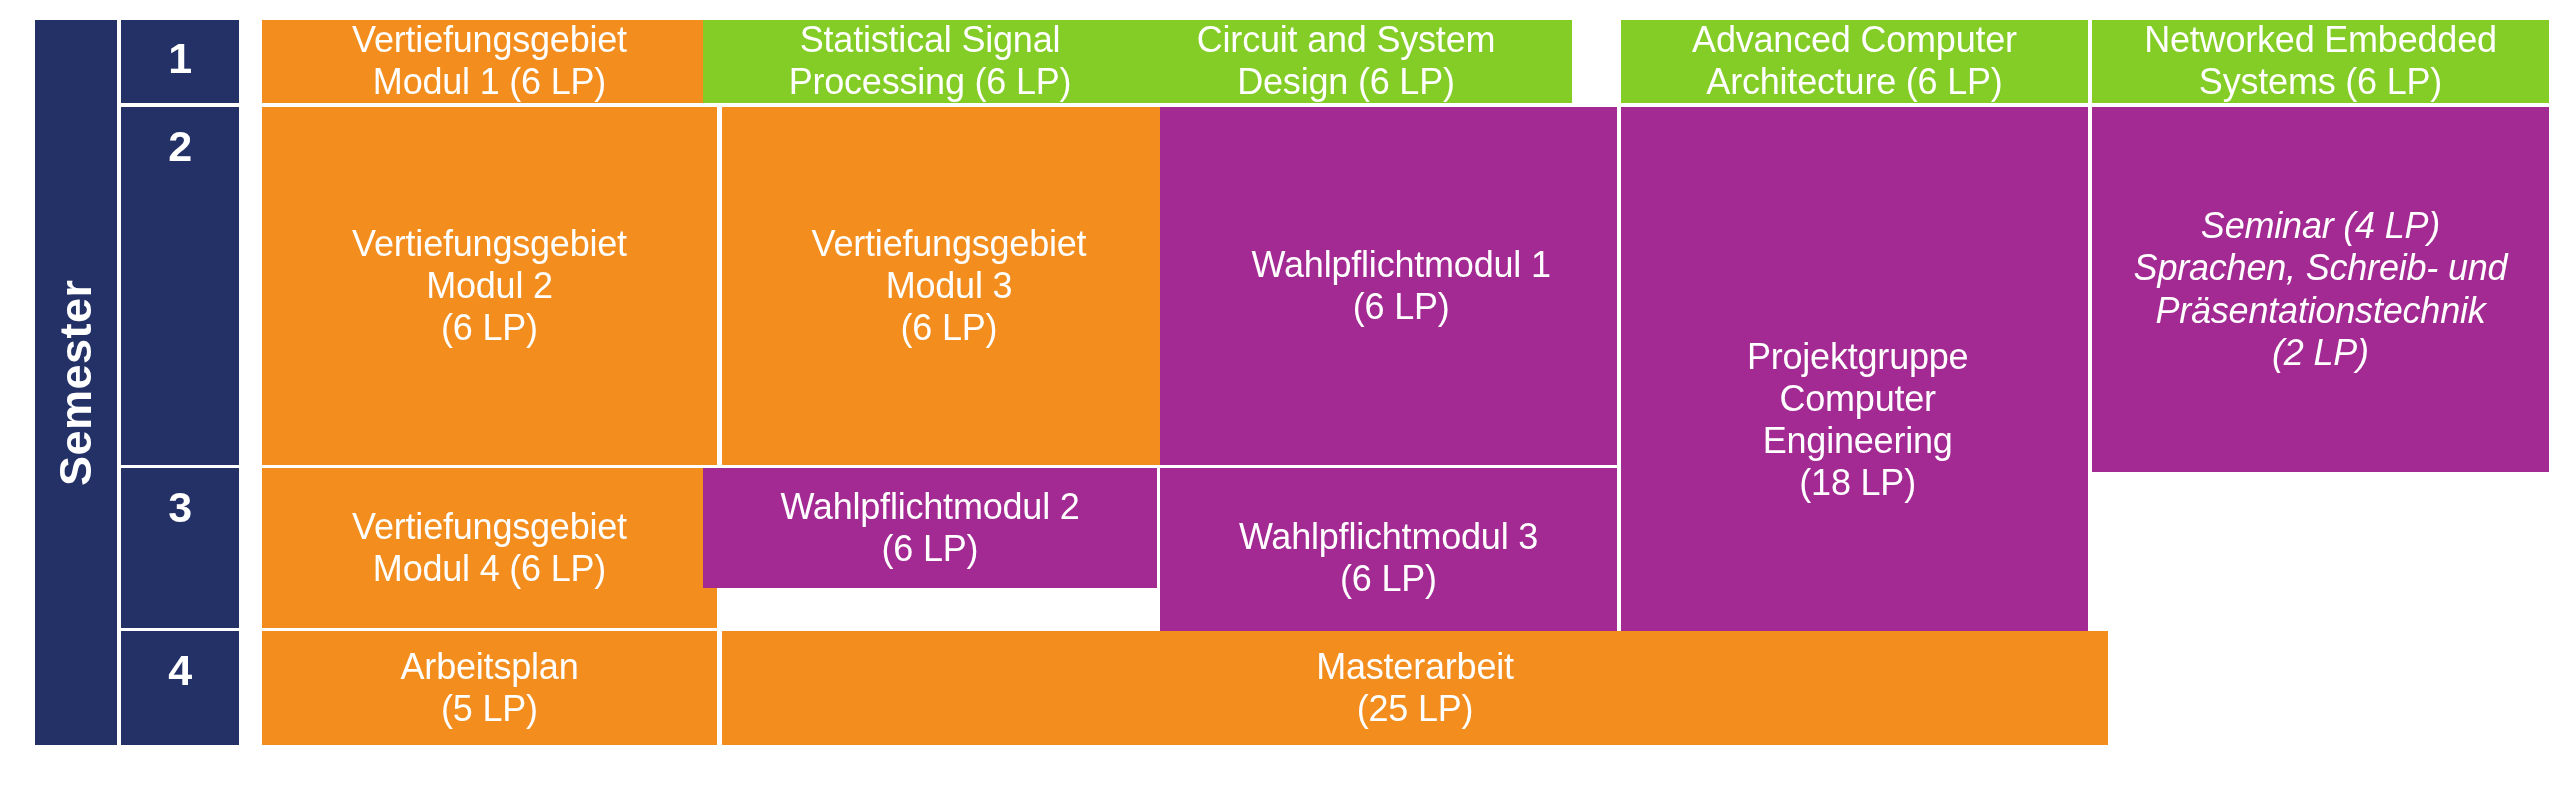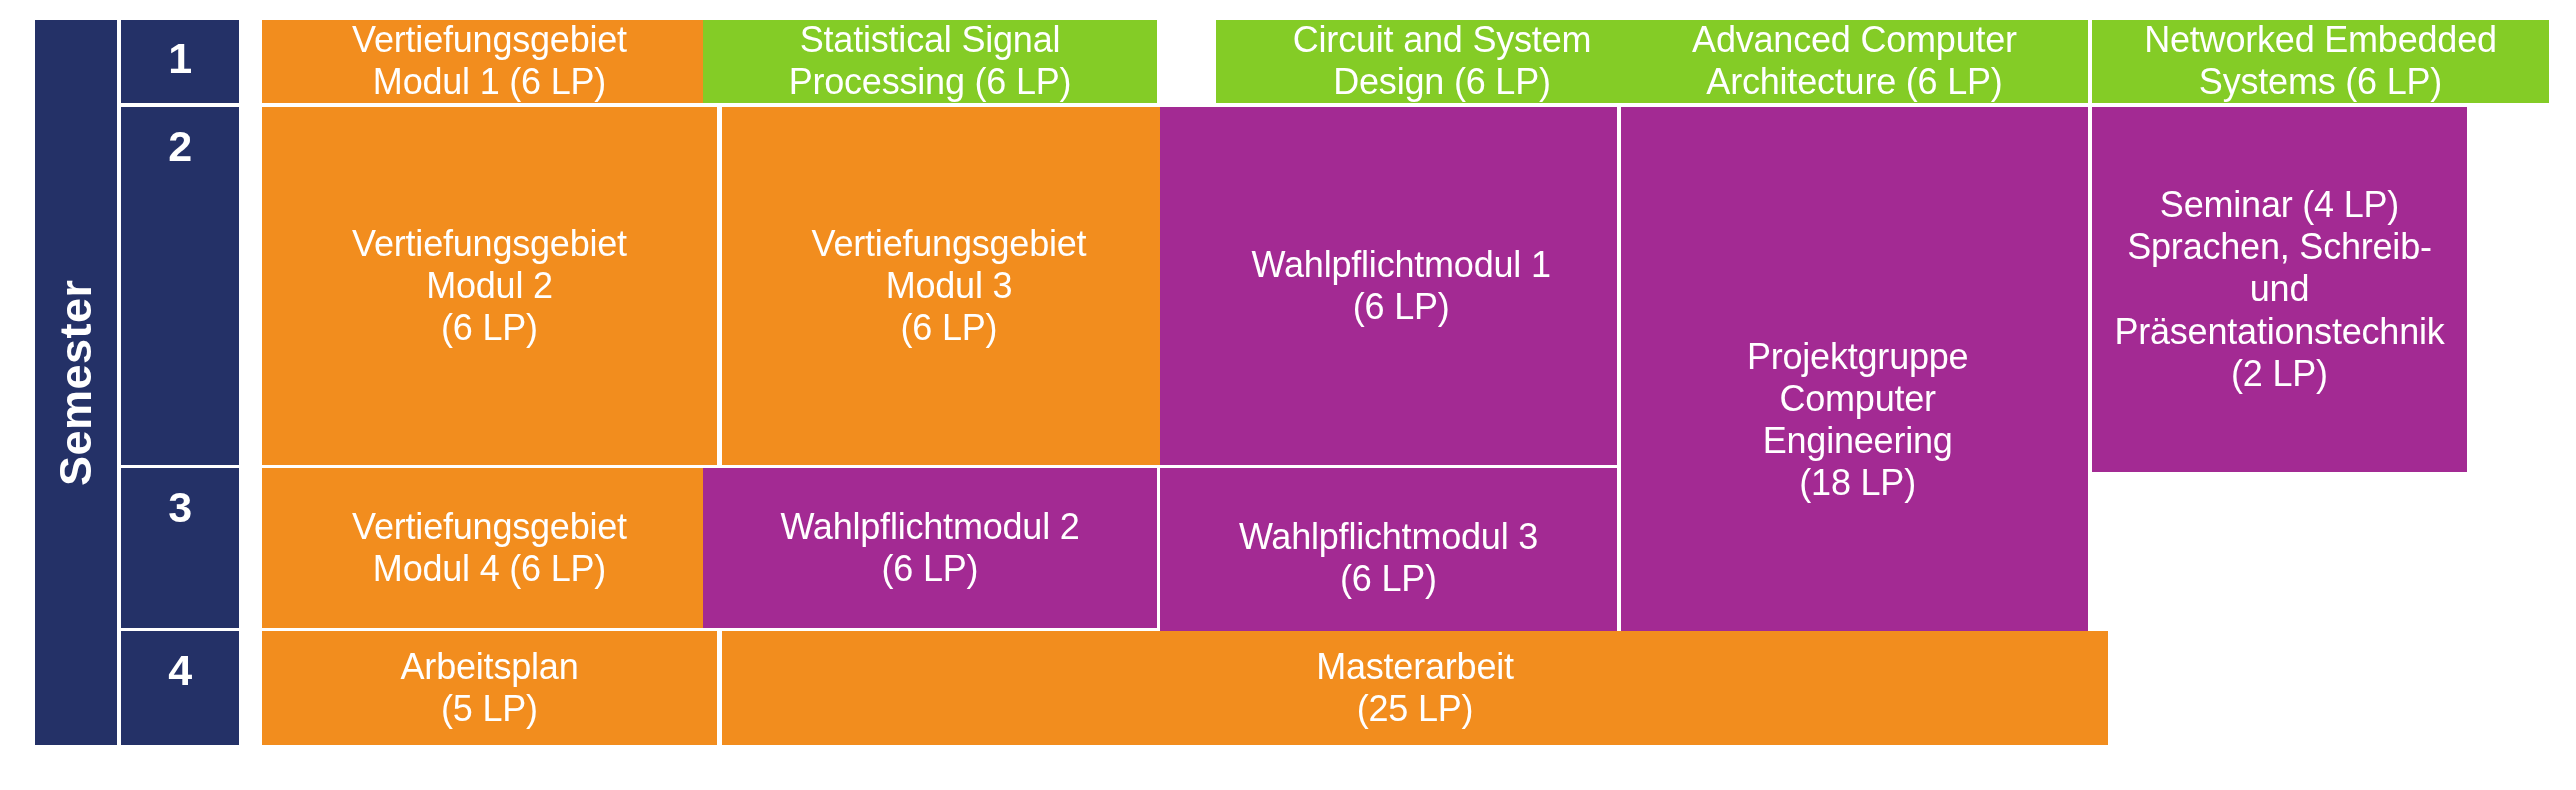--- a/index.html
+++ b/index.html
@@ -55,47 +55,47 @@
 
   <div class="cell c-navy num" style="left:121px;top:19.5px;width:118px;height:83px;">1</div>
   <div class="cell c-navy num" style="left:121px;top:107px;width:118px;height:358px;">2</div>
   <div class="cell c-navy num" style="left:121px;top:468px;width:118px;height:160px;">3</div>
   <div class="cell c-navy num" style="left:121px;top:631px;width:118px;height:114px;">4</div>
 
   <div class="cell c-orange" style="left:243px;top:19.5px;width:455px;height:83px;">Vertiefungsgebiet
 Modul 1 (6 LP)</div>
   <div class="cell c-green" style="left:703px;top:19.5px;width:454px;height:83px;">Statistical Signal
 Processing (6 LP)</div>
-  <div class="cell c-green" style="left:1216px;top:19.5px;width:452px;height:83px;">Circuit and System
+  <div class="cell c-green" style="left:1120px;top:19.5px;width:452px;height:83px;">Circuit and System
 Design (6 LP)</div>
   <div class="cell c-green" style="left:1621px;top:19.5px;width:467px;height:83px;">Advanced Computer
 Architecture (6 LP)</div>
   <div class="cell c-green" style="left:2092px;top:19.5px;width:457px;height:83px;">Networked Embedded
 Systems (6 LP)</div>
 
   <div class="cell c-orange" style="left:243px;top:107px;width:455px;height:358px;">Vertiefungsgebiet
 Modul 2
 (6 LP)</div>
   <div class="cell c-orange" style="left:703px;top:107px;width:454px;height:358px;">Vertiefungsgebiet
 Modul 3
 (6 LP)</div>
   <div class="cell c-purple" style="left:1160px;top:107px;width:457px;height:358px;padding-left:35px;">Wahlpflichtmodul 1
 (6 LP)</div>
   <div class="cell c-purple" style="left:1621px;top:107px;width:467px;height:626px;padding-left:16px;">Projektgruppe
 Computer
 Engineering
 (18 LP)</div>
-  <div class="cell c-purple" style="left:2092px;top:107px;width:375px;height:365px;">Seminar (4 LP)
+  <div class="cell c-purple" style="left:2092px;top:107px;width:457px;height:365px;font-style:italic;">Seminar (4 LP)
 Sprachen, Schreib- und
 Präsentationstechnik
 (2 LP)</div>
 
   <div class="cell c-orange" style="left:243px;top:468px;width:455px;height:160px;">Vertiefungsgebiet
 Modul 4  (6 LP)</div>
-  <div class="cell c-purple" style="left:703px;top:468px;width:454px;height:160px;">Wahlpflichtmodul 2
+  <div class="cell c-purple" style="left:703px;top:468px;width:454px;height:120px;">Wahlpflichtmodul 2
 (6 LP)</div>
   <div class="cell c-purple" style="left:1160px;top:468px;width:457px;height:180px;">Wahlpflichtmodul 3
 (6 LP)</div>
 
   <div class="cell c-orange" style="left:243px;top:631px;width:455px;height:114px;">Arbeitsplan
 (5 LP)</div>
   <div class="cell c-orange" style="left:703px;top:631px;width:1386px;height:114px;">Masterarbeit
 (25 LP)</div>
 
 </div>

